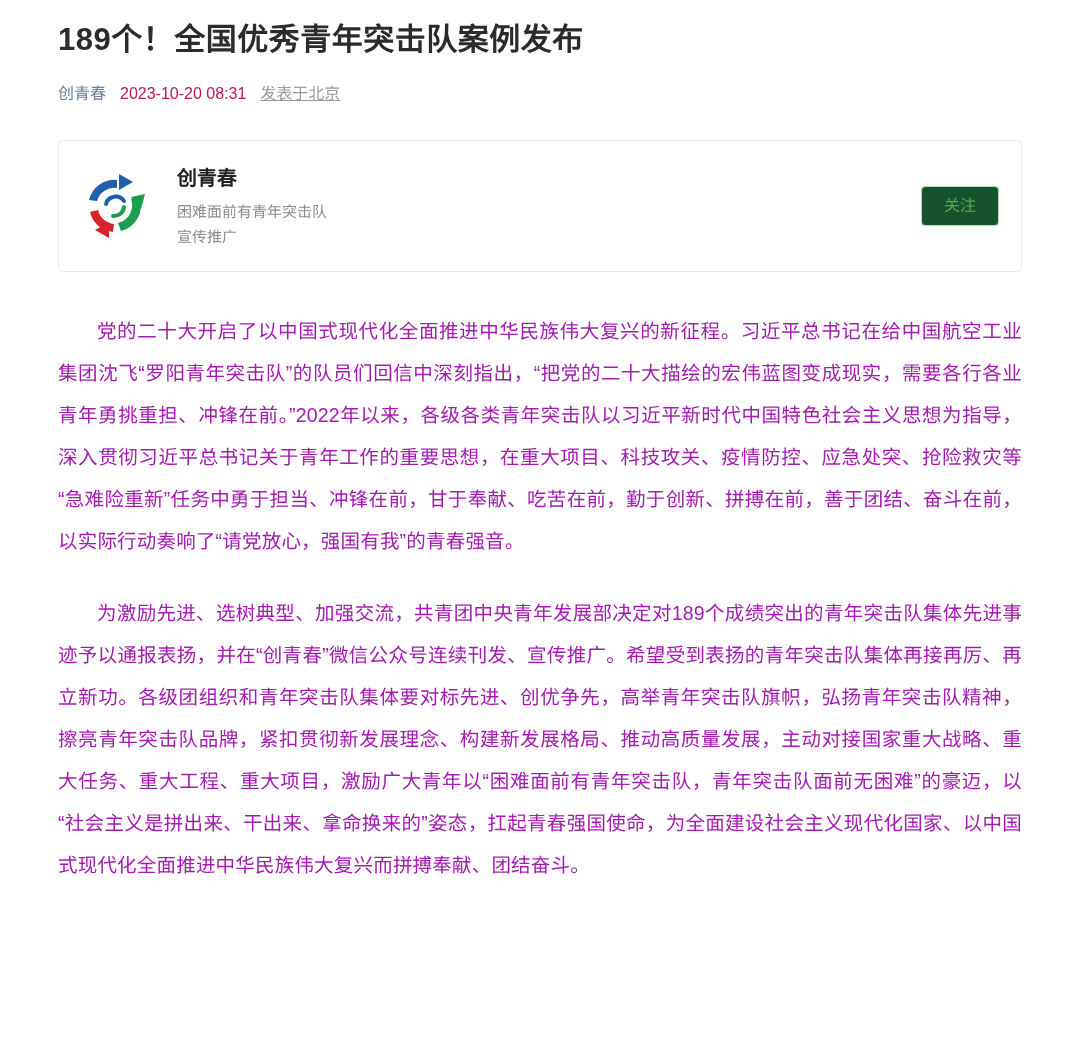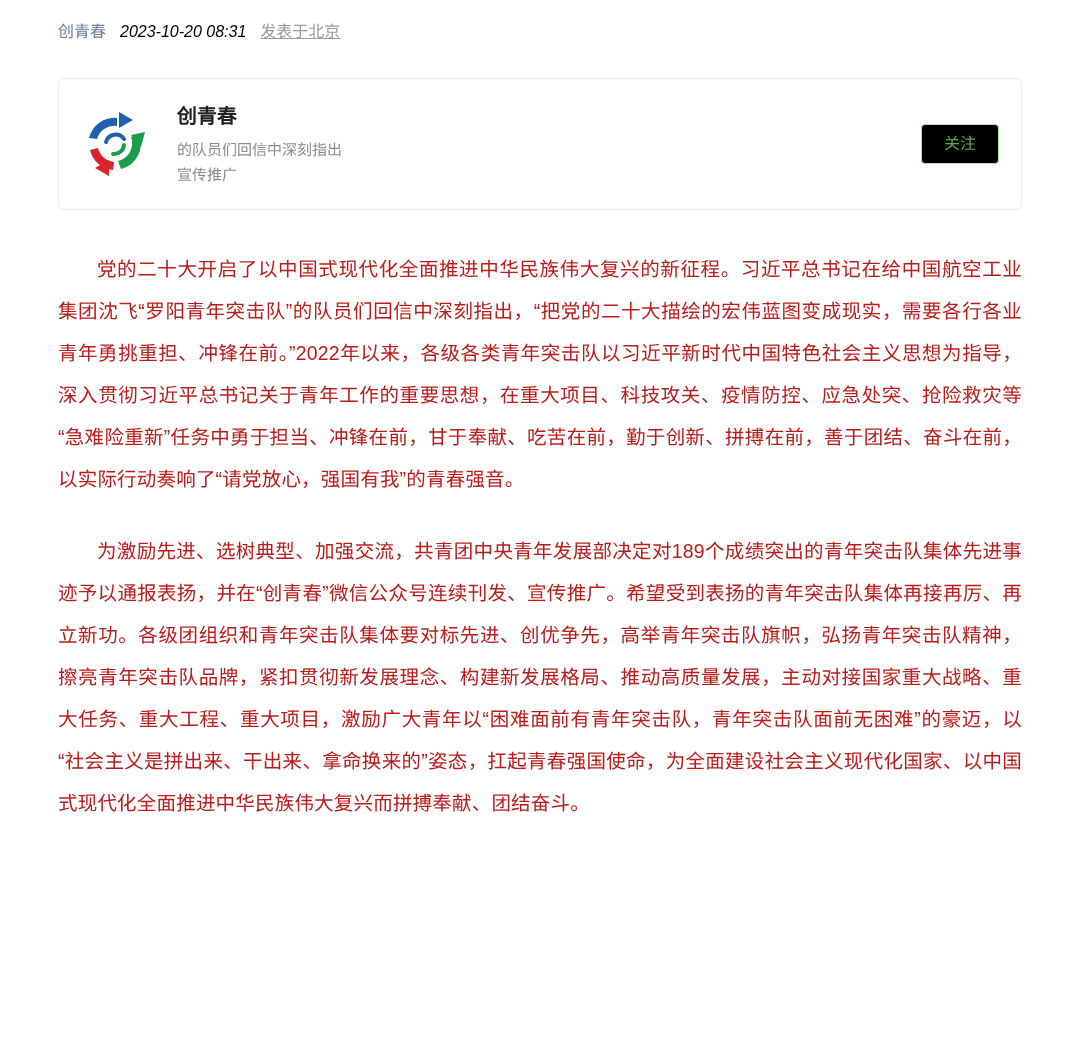--- a/index.html
+++ b/index.html
@@ -36,21 +36,21 @@
     gap: 14px;
     margin-top: 20px;
     font-size: 16px;
     color: #9a9a9a;
     line-height: 24px;
   }
   .meta-author {
     color: #6b7f9e;
     cursor: pointer;
   }
-  .meta-date { color: #000000; font-style: italic; }
+  .meta-date { color: #be185d; }
   .meta-location { color: #9a9a9a; text-decoration: underline; }
 
   
   .account-card {
     margin: 34px 0 0 0;
     margin-left: 0;
     border: 1px solid #eaeaea;
     border-radius: 5px;
     background: #fff;
     height: 132px;
@@ -91,50 +91,51 @@
     font-size: 15px;
     color: #8c8c8c;
     line-height: 25px;
   }
   .follow-btn {
     margin-left: auto;
     width: 78px;
     height: 40px;
     border: 1px solid #b7e3b0;
     border-radius: 4px;
-    background: #000000;
+    background: #14532d;
     color: #5aab4a;
     font-size: 16px;
     line-height: 38px;
     text-align: center;
     cursor: pointer;
     box-sizing: border-box;
     user-select: none;
   }
 
   
   .article-body {
     margin-top: 38px;
     font-size: 19.5px;
     line-height: 42px;
-    color: #b91c1c;
+    color: #a21caf;
     letter-spacing: 0.2px;
     text-align: justify;
   }
   .article-body p {
     margin: 0 0 30px 0;
     text-indent: 2em;
   }
   .article-body p:last-child { margin-bottom: 0; }
 </style>
 </head>
 <body>
 
 <div class="page">
 
+  <h1 class="article-title">189个！全国优秀青年突击队案例发布</h1>
 
   <div class="meta-row">
     <span class="meta-author">创青春</span>
     <span class="meta-date">2023-10-20 08:31</span>
     <span class="meta-location">发表于北京</span>
   </div>
 
   <div class="account-card">
     <div class="account-card-inner">
       <div class="avatar">
@@ -152,21 +153,21 @@
             <path d="M -2 26 A 26 26 0 0 1 -25 6 L -17 4 A 18 18 0 0 0 -1 18 Z" fill="#d8232a"></path>
             <path d="M -6 32 L -20 24 L -6 16 Z" fill="#d8232a"></path>
 
             <path d="M -9 -2 A 10 10 0 0 1 9 -5" fill="none" stroke="#1f5fae" stroke-width="4" stroke-linecap="round"></path>
             <path d="M 9 1 A 10 10 0 0 1 -2 10" fill="none" stroke="#1a9e4b" stroke-width="4" stroke-linecap="round"></path>
           </g>
         </svg>
       </div>
       <div class="account-texts">
         <div class="account-name">创青春</div>
-        <div class="account-desc">的队员们回信中深刻指出</div>
+        <div class="account-desc">困难面前有青年突击队</div>
         <div class="account-desc">宣传推广</div>
       </div>
     </div>
     <div class="follow-btn">关注</div>
   </div>
 
   <div class="article-body">
     <p>党的二十大开启了以中国式现代化全面推进中华民族伟大复兴的新征程。习近平总书记在给中国航空工业集团沈飞“罗阳青年突击队”的队员们回信中深刻指出，“把党的二十大描绘的宏伟蓝图变成现实，需要各行各业青年勇挑重担、冲锋在前。”2022年以来，各级各类青年突击队以习近平新时代中国特色社会主义思想为指导，深入贯彻习近平总书记关于青年工作的重要思想，在重大项目、科技攻关、疫情防控、应急处突、抢险救灾等“急难险重新”任务中勇于担当、冲锋在前，甘于奉献、吃苦在前，勤于创新、拼搏在前，善于团结、奋斗在前，以实际行动奏响了“请党放心，强国有我”的青春强音。</p>
     <p>为激励先进、选树典型、加强交流，共青团中央青年发展部决定对189个成绩突出的青年突击队集体先进事迹予以通报表扬，并在“创青春”微信公众号连续刊发、宣传推广。希望受到表扬的青年突击队集体再接再厉、再立新功。各级团组织和青年突击队集体要对标先进、创优争先，高举青年突击队旗帜，弘扬青年突击队精神，擦亮青年突击队品牌，紧扣贯彻新发展理念、构建新发展格局、推动高质量发展，主动对接国家重大战略、重大任务、重大工程、重大项目，激励广大青年以“困难面前有青年突击队，青年突击队面前无困难”的豪迈，以“社会主义是拼出来、干出来、拿命换来的”姿态，扛起青春强国使命，为全面建设社会主义现代化国家、以中国式现代化全面推进中华民族伟大复兴而拼搏奉献、团结奋斗。</p>
   </div>

